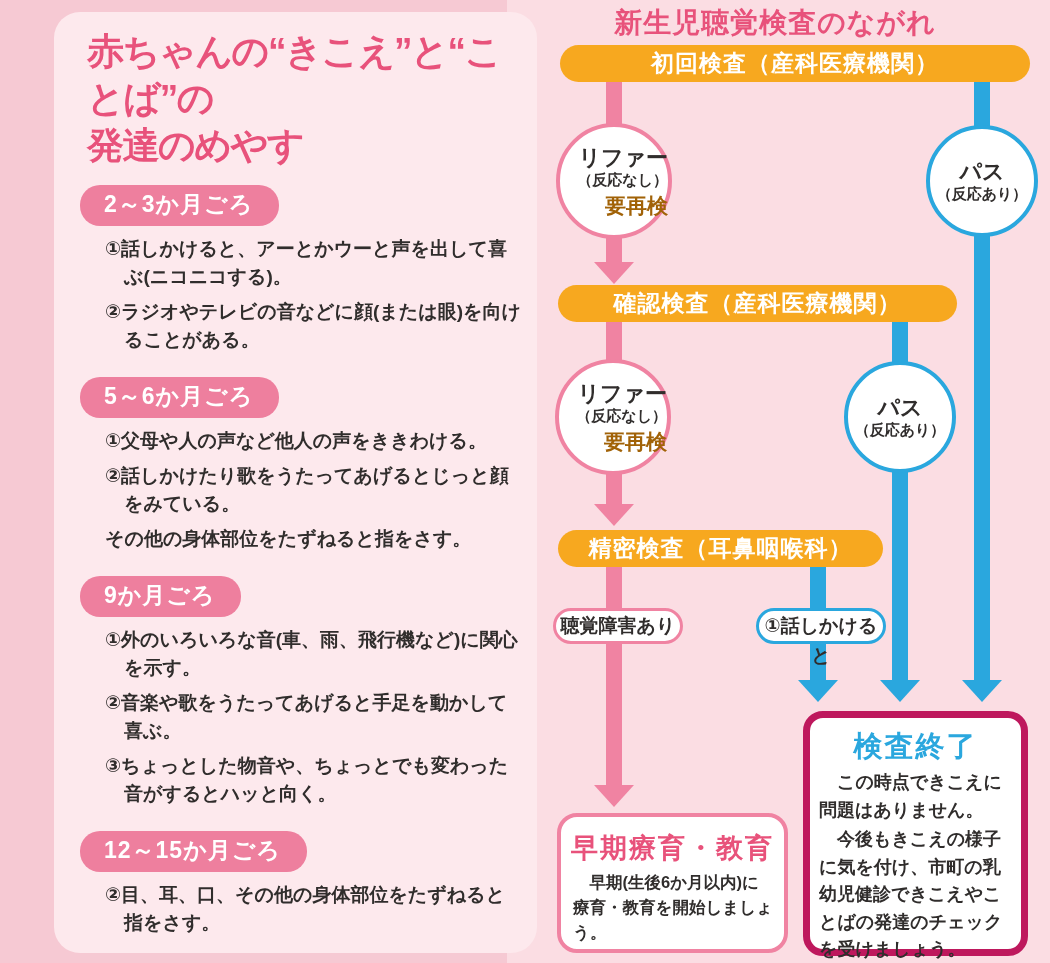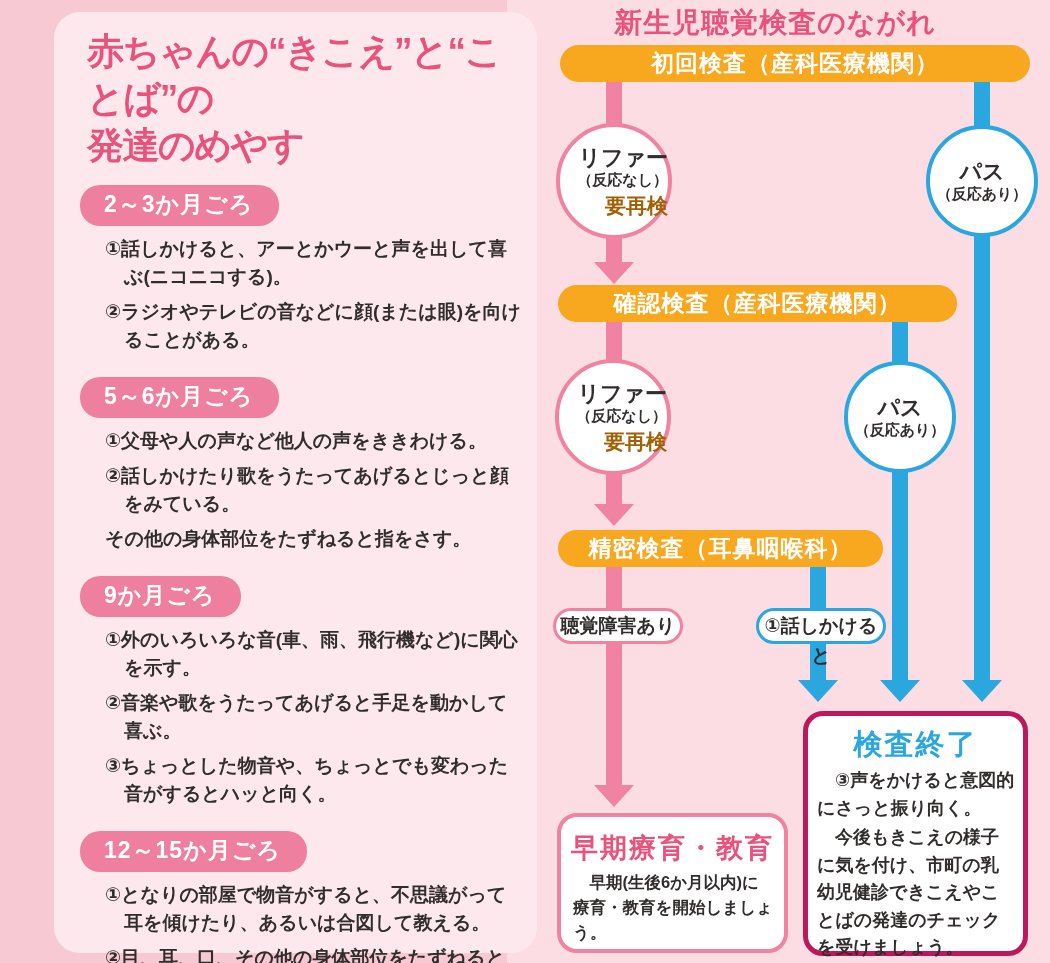--- a/index.html
+++ b/index.html
@@ -40,21 +40,21 @@
   .circle.blue{border:4px solid #2aa7de;}
   .c-main{font-size:22px;font-weight:bold;color:#302d2c;line-height:25px;}
   .c-sub{font-size:15px;font-weight:bold;color:#302d2c;line-height:20px;}
   .c-act{font-size:21px;font-weight:bold;color:#a16207;line-height:25px;margin-top:3px;}
   .rpill{position:absolute;height:36px;background:#fff;border-radius:18px;box-sizing:border-box;z-index:2;
          font-size:19px;font-weight:bold;color:#302d2c;text-align:center;line-height:30px;}
   .rpill.pink{border:3px solid #f083a2;}
   .rpill.blue{border:3px solid #2aa7de;}
   .obox{position:absolute;background:#fff;box-sizing:border-box;border-radius:20px;z-index:2;text-align:center;}
   .obox.pink{border:4px solid #f083a2;}
-  .obox.blue{border:5px solid #be185d;}
+  .obox.blue{border:7px solid #be185d;}
   .obox-title{font-weight:bold;letter-spacing:2px;margin:0;}
   .obox.pink .obox-title{color:#e8527b;font-size:27px;margin-top:13px;}
   .obox.blue .obox-title{color:#2aa7de;font-size:29px;margin-top:9px;}
   .obox-body{font-size:16.5px;font-weight:600;color:#302d2c;line-height:25px;text-align:left;
              margin:4px 10px 0 12px;}
   .obox.blue .obox-body{font-size:18px;line-height:27.5px;margin:2px 7px 0 9px;}
 </style>
 </head>
 <body>
 
@@ -80,21 +80,20 @@
 
     <div class="sec">
       <div class="pill">9か月ごろ</div>
       <p class="item">①外のいろいろな音(車、雨、飛行機など)に関心を示す。</p>
       <p class="item">②音楽や歌をうたってあげると手足を動かして喜ぶ。</p>
       <p class="item">③ちょっとした物音や、ちょっとでも変わった音がするとハッと向く。</p>
     </div>
 
     <div class="sec">
       <div class="pill">12～15か月ごろ</div>
-      <p class="item">①となりの部屋で物音がすると、不思議がって耳を傾けたり、あるいは合図して教える。</p>
       <p class="item">②目、耳、口、その他の身体部位をたずねると指をさす。</p>
     </div>
 
   </div>
 
   <div class="flow">
     <h2 class="flow-title">新生児聴覚検査のながれ</h2>
 
     <div class="vline pink" style="left:606px;top:70px;height:192px;"></div>
     <div class="ahead pink" style="left:594px;top:262px;"></div>
@@ -135,18 +134,18 @@
 
     <div class="rpill pink" style="left:553px;top:608px;width:130px;">聴覚障害あり</div>
     <div class="rpill blue" style="left:756px;top:608px;width:130px;">①話しかけると</div>
 
     <div class="obox pink" style="left:557px;top:813px;width:231px;height:140px;">
       <p class="obox-title">早期療育・教育</p>
       <p class="obox-body">　早期(生後6か月以内)に療育・教育を開始しましょう。</p>
     </div>
     <div class="obox blue" style="left:803px;top:711px;width:225px;height:245px;">
       <p class="obox-title">検査終了</p>
-      <p class="obox-body">　③声をかけると意図的にさっと振り向く。</p>
+      <p class="obox-body">　この時点できこえに問題はありません。</p>
       <p class="obox-body">　今後もきこえの様子に気を付け、市町の乳幼児健診できこえやことばの発達のチェックを受けましょう。</p>
     </div>
   </div>
 
 </div>
 
 </body></html>

